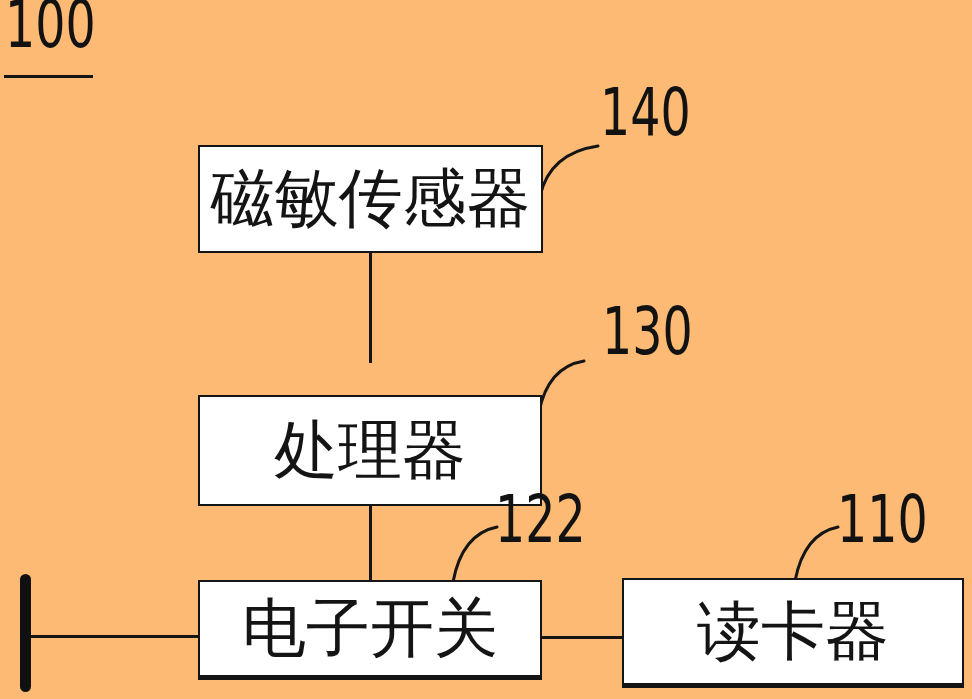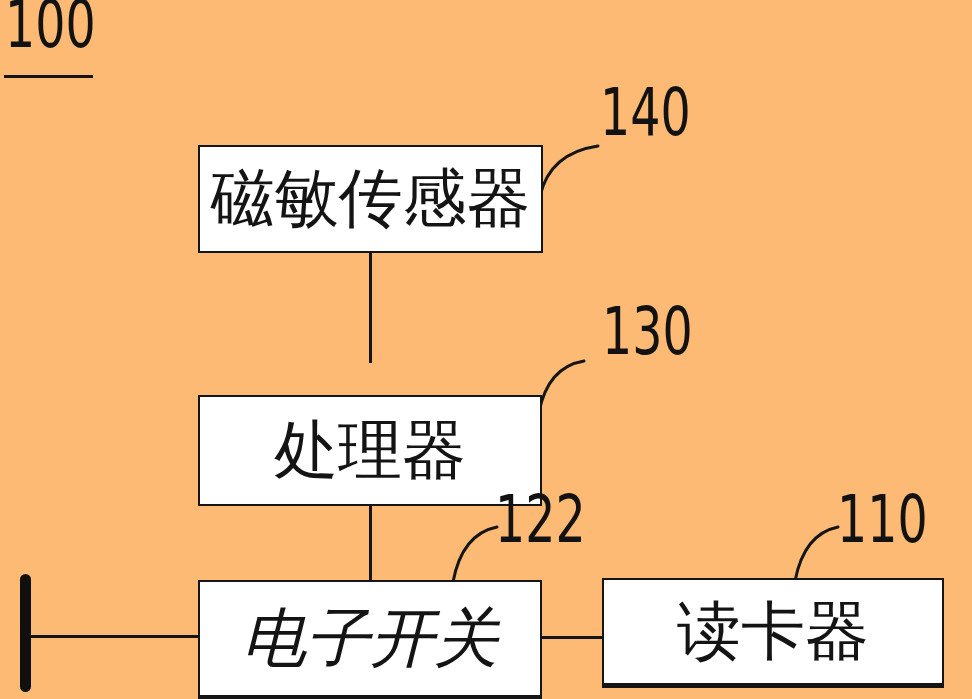--- a/index.html
+++ b/index.html
@@ -25,22 +25,22 @@
   .block .blabel {
     font-family: "Liberation Serif", "DejaVu Serif", serif;
     font-size: 64px;
     line-height: 1;
     white-space: nowrap;
     color: #141414;
     letter-spacing: 0px;
   }
   .block-magnetic  { left: 198px; top: 145px; width: 345px; height: 108px; }
   .block-processor { left: 198px; top: 363px; width: 344px; height: 111px; margin-top: 32px; }
-  .block-switch    { left: 198px; top: 580px; width: 344px; height: 120px; border-bottom-width: 5px; font-style: italic; }
-  .block-reader    { left: 602px; top: 578px; width: 342px; height: 110px; border-bottom-width: 5px; }
+  .block-switch    { left: 198px; top: 580px; width: 344px; height: 100px; border-bottom-width: 5px; }
+  .block-reader    { left: 622px; top: 578px; width: 342px; height: 110px; border-bottom-width: 5px; }
   
   .conn { position: absolute; background: #151515; }
   .conn-v1 { left: 369px; top: 253px; width: 3px; height: 110px; }
   .conn-v2 { left: 369px; top: 474px; width: 3px; height: 106px; }
   .conn-h1 { left: 27px;  top: 635px; width: 171px; height: 3px; }
   .conn-h2 { left: 542px; top: 636px; width: 80px;  height: 3px; }
   
   .terminal-bar {
     position: absolute;
     left: 20px; top: 574px;

